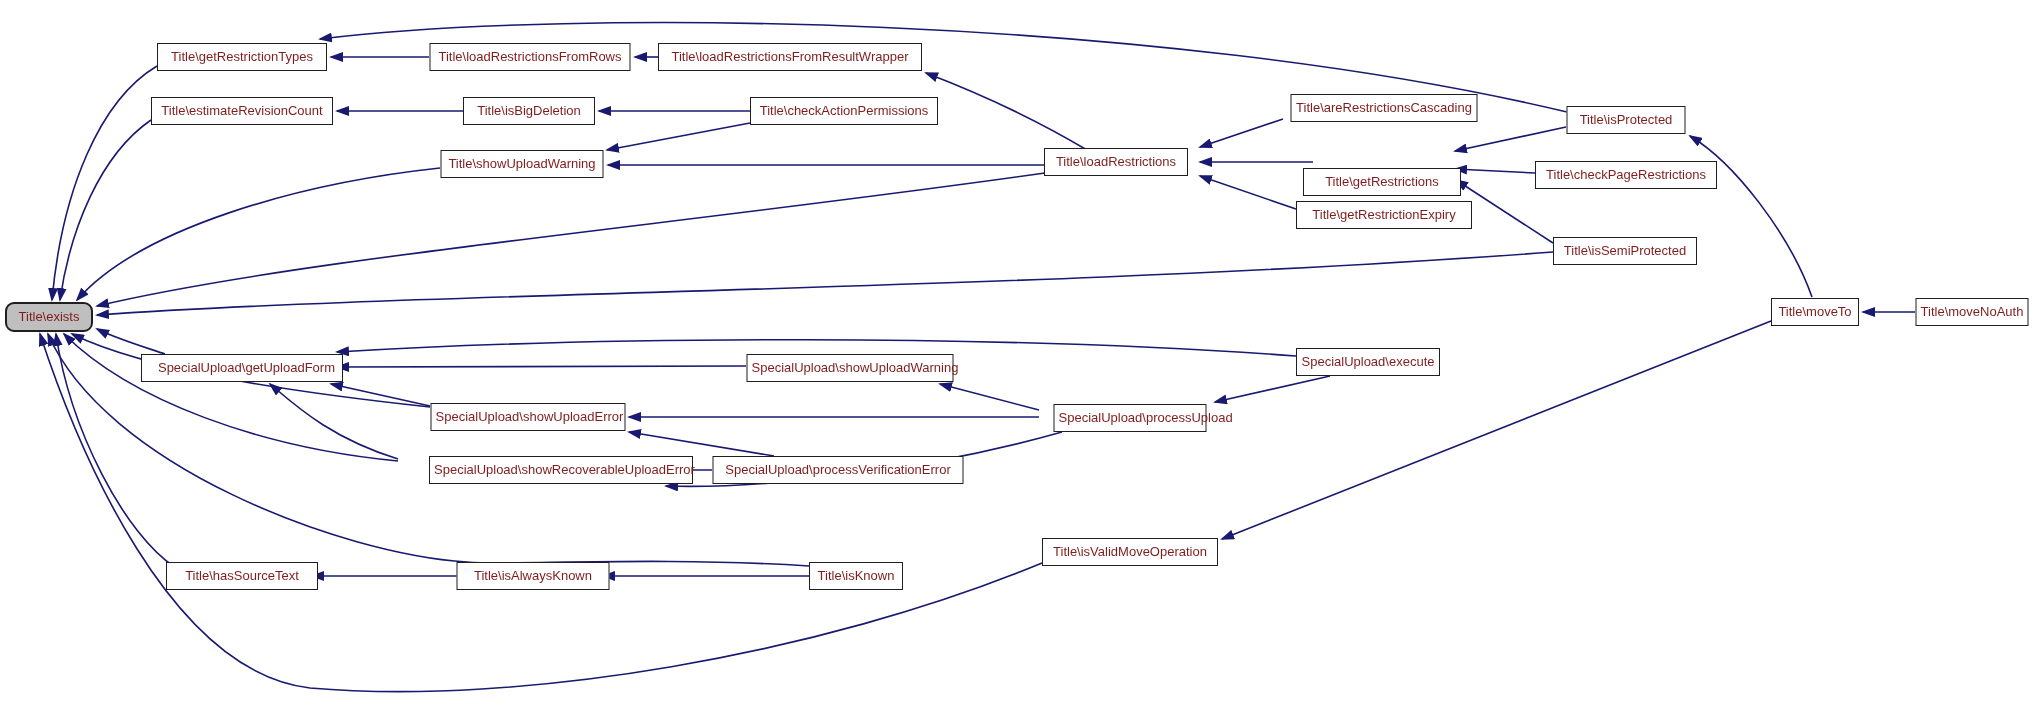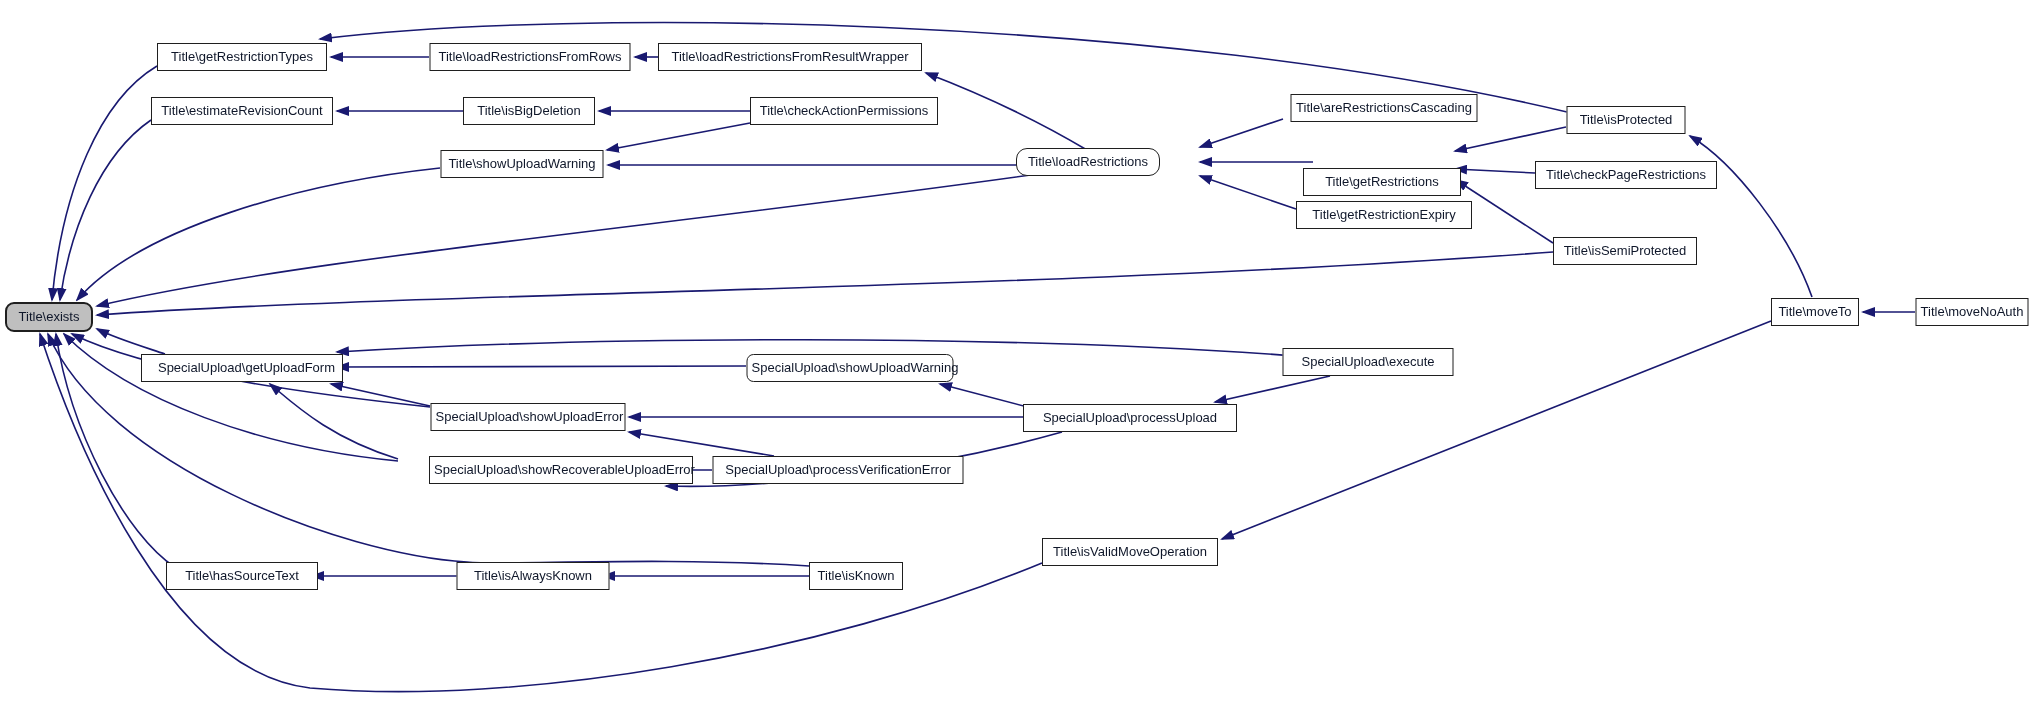--- a/index.html
+++ b/index.html
@@ -1,21 +1,21 @@
 <!DOCTYPE html>
 <html><head>
 <meta charset="utf-8">
 <style>
   html,body{margin:0;padding:0;background:#ffffff;}
   #canvas{position:relative;width:2043px;height:713px;background:#ffffff;overflow:hidden;
           font-family:"Liberation Sans", sans-serif;}
   #edges{position:absolute;left:0;top:0;z-index:1;}
   .node{position:absolute;z-index:2;box-sizing:border-box;
         background:#ffffff;border:1.5px solid #1f1f1f;
-        color:#0f172a;font-size:13px;line-height:16px;
+        color:#7f1d1d;font-size:13px;line-height:16px;
         padding:5px 4px;text-align:center;white-space:nowrap;
         transform:translate(-50%,-50%);cursor:pointer;}
   .node.highlight{background:#bfbfbf;border-width:2px;border-radius:9px;}
   path.edge{fill:none;stroke-width:1.6px;}
 </style>
 </head>
 <body>
 
 <div id="canvas">
   <svg id="edges" width="2043" height="713" viewBox="0 0 2043 713" xmlns="http://www.w3.org/2000/svg">
@@ -69,34 +69,34 @@
   </svg>
   <div id="nodes">
       <div class="node highlight" style="left: 49px; top: 317px; width: 88px;">Title\exists</div>
       <div class="node" style="left: 242px; top: 57px; width: 170px;">Title\getRestrictionTypes</div>
       <div class="node" style="left: 530px; top: 57px; width: 201px;">Title\loadRestrictionsFromRows</div>
       <div class="node" style="left: 790px; top: 57px; width: 264px;">Title\loadRestrictionsFromResultWrapper</div>
       <div class="node" style="left: 242px; top: 111px; width: 182px;">Title\estimateRevisionCount</div>
       <div class="node" style="left: 529px; top: 111px; width: 132px;">Title\isBigDeletion</div>
       <div class="node" style="left: 844px; top: 111px; width: 188px;">Title\checkActionPermissions</div>
       <div class="node" style="left: 522px; top: 164px; width: 163px;">Title\showUploadWarning</div>
-      <div class="node" style="left: 1088px; top: 162px; width: 144px; border-radius: 11px;">Title\loadRestrictions</div>
+      <div class="node" style="left: 1116px; top: 162px; width: 144px;">Title\loadRestrictions</div>
       <div class="node" style="left: 1384px; top: 108px; width: 187px;">Title\areRestrictionsCascading</div>
       <div class="node" style="left: 1382px; top: 162px; width: 158px; margin-top: 20px;">Title\getRestrictions</div>
       <div class="node" style="left: 1384px; top: 215px; width: 176px;">Title\getRestrictionExpiry</div>
       <div class="node" style="left: 1626px; top: 120px; width: 119px;">Title\isProtected</div>
       <div class="node" style="left: 1626px; top: 175px; width: 182px;">Title\checkPageRestrictions</div>
       <div class="node" style="left: 1625px; top: 251px; width: 144px;">Title\isSemiProtected</div>
       <div class="node" style="left: 1815px; top: 312px; width: 88px;">Title\moveTo</div>
       <div class="node" style="left: 1972px; top: 312px; width: 113px;">Title\moveNoAuth</div>
       <div class="node" style="left: 242px; top: 368px; width: 202px; padding-left: 13px;">SpecialUpload\getUploadForm</div>
-      <div class="node" style="left: 850px; top: 368px; width: 207px; border-radius: 7px;">SpecialUpload\showUploadWarning</div>
-      <div class="node" style="left: 1368px; top: 362px; width: 171px;">SpecialUpload\execute</div>
+      <div class="node" style="left: 850px; top: 368px; width: 207px;">SpecialUpload\showUploadWarning</div>
+      <div class="node" style="left: 1368px; top: 362px; width: 144px;">SpecialUpload\execute</div>
       <div class="node" style="left: 528px; top: 417px; width: 195px;">SpecialUpload\showUploadError</div>
-      <div class="node" style="left: 1130px; top: 418px; width: 214px; text-align: center;">SpecialUpload\processUpload</div>
+      <div class="node" style="left: 1130px; top: 418px; width: 153px; text-align: center;">SpecialUpload\processUpload</div>
       <div class="node" style="left: 561px; top: 470px; width: 264px;">SpecialUpload\showRecoverableUploadError</div>
       <div class="node" style="left: 838px; top: 470px; width: 251px;">SpecialUpload\processVerificationError</div>
       <div class="node" style="left: 1130px; top: 552px; width: 176px;">Title\isValidMoveOperation</div>
       <div class="node" style="left: 242px; top: 576px; width: 152px;">Title\hasSourceText</div>
       <div class="node" style="left: 533px; top: 576px; width: 153px;">Title\isAlwaysKnown</div>
       <div class="node" style="left: 856px; top: 576px; width: 94px;">Title\isKnown</div>
     </div>
 </div>
 
 </body></html>

